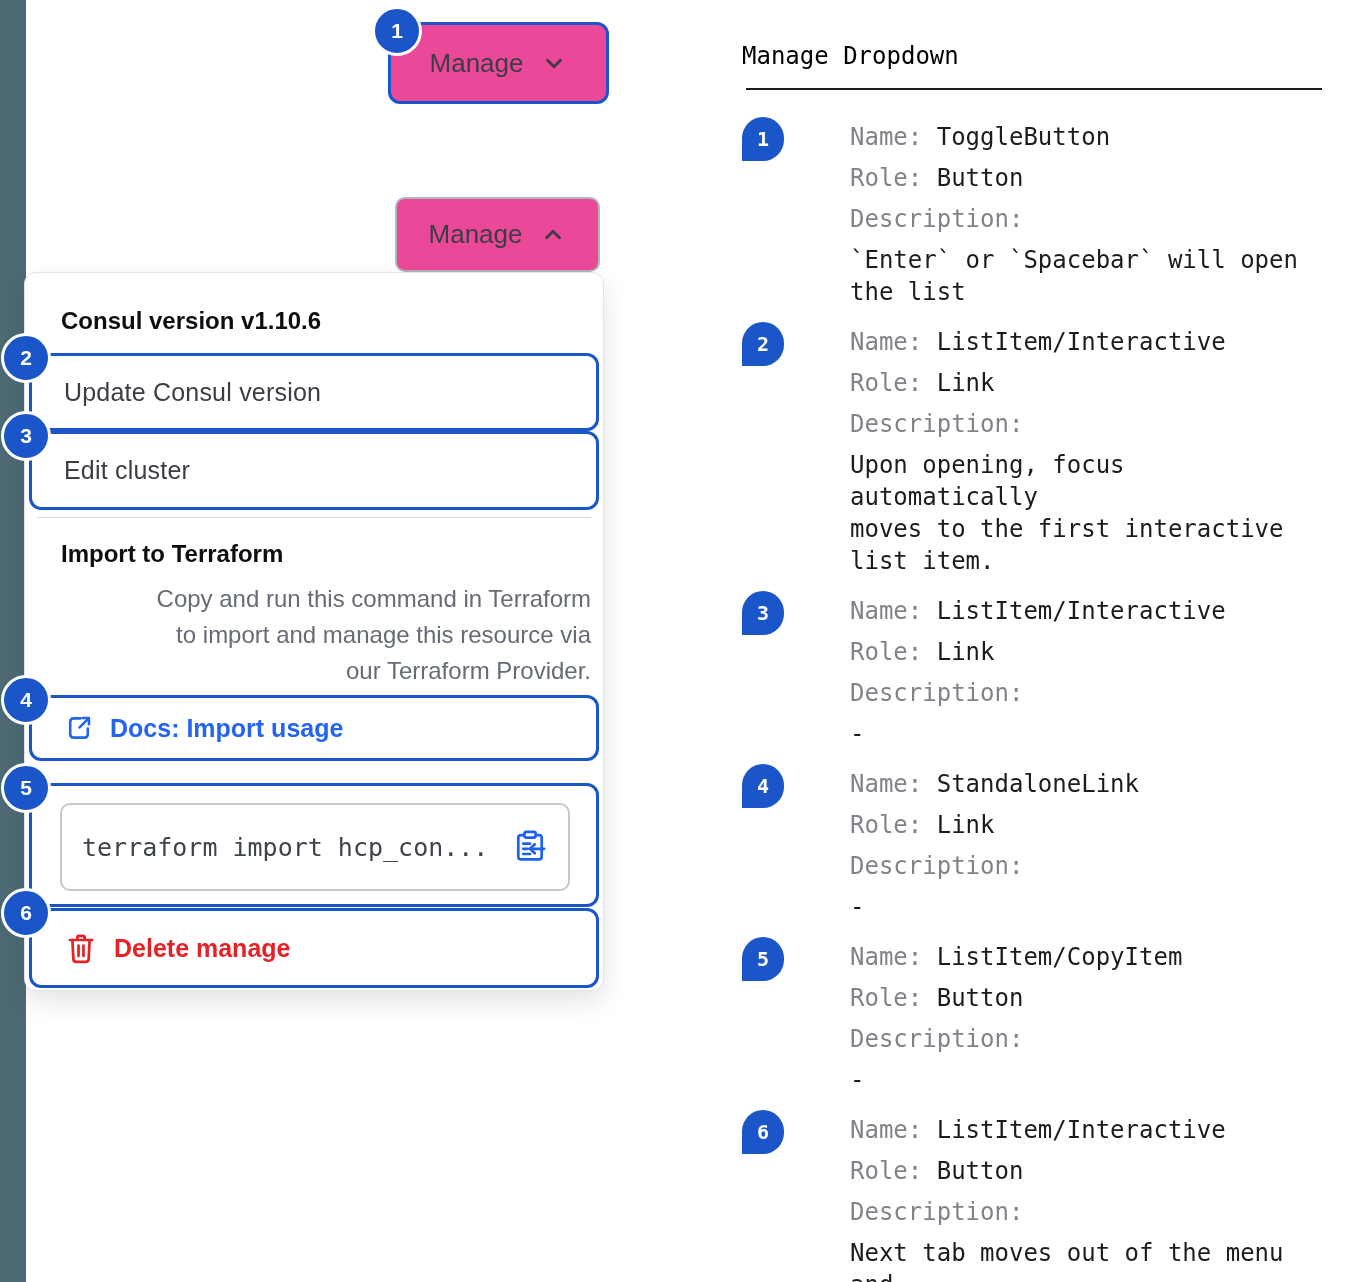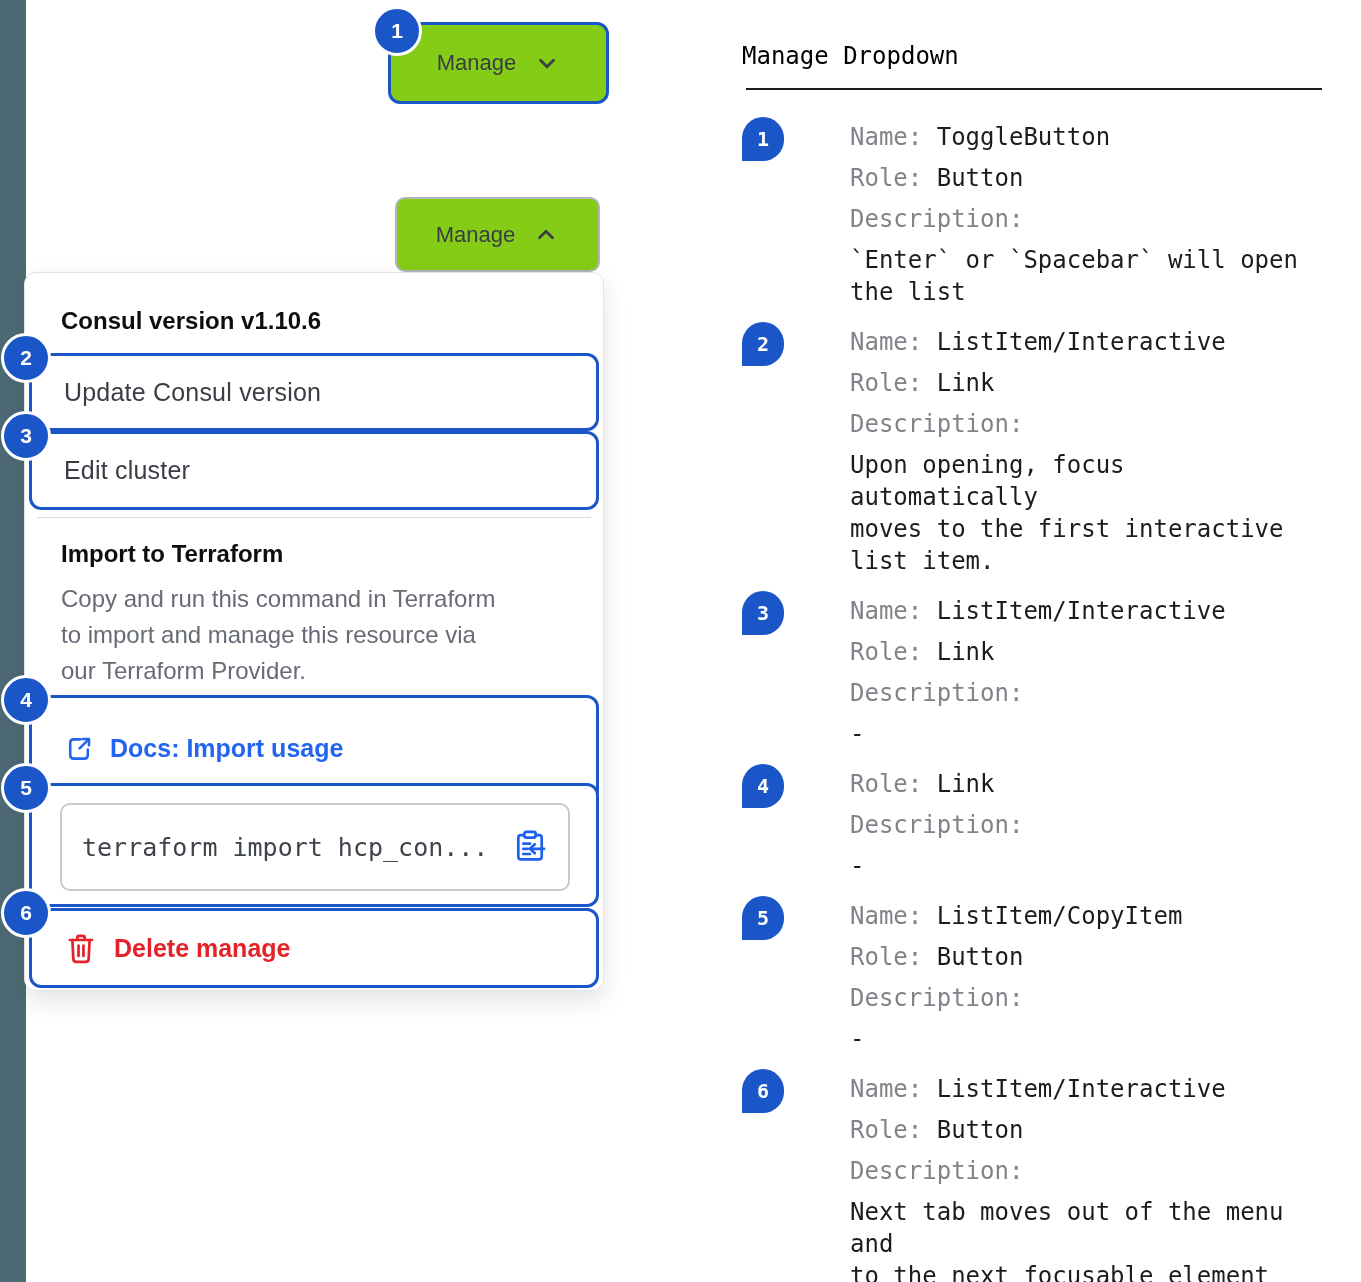--- a/index.html
+++ b/index.html
@@ -10,40 +10,40 @@
 
   
   .cbadge{position:absolute;width:44px;height:44px;border-radius:50%;background:#1b56c9;
           border:3px solid #ffffff;color:#fff;font-weight:700;font-size:21px;
           display:flex;align-items:center;justify-content:center;z-index:9;}
   
   .pbadge{width:42px;height:44px;border-radius:22px 22px 22px 0;background:#1b56c9;color:#fff;
           font-weight:700;font-size:20px;display:flex;align-items:center;justify-content:center;flex:0 0 42px;}
 
   
-  .btn{position:absolute;background:#84cc16;display:flex;align-items:center;justify-content:center;
-       gap:18px;color:#3b3d45;font-size:22px;font-weight:500;cursor:pointer;}
+  .btn{position:absolute;background:#ec4899;display:flex;align-items:center;justify-content:center;
+       gap:18px;color:#3b3d45;font-size:26px;font-weight:500;cursor:pointer;}
   .btn-focus{left:388px;top:22px;width:215px;height:76px;border:3px solid #1b56c9;border-radius:12px;}
   .btn-open{left:395px;top:197px;width:201px;height:71px;border:2px solid #b1b5bb;border-radius:10px;}
   .chev{flex:0 0 auto;display:block;}
 
   
   .panel{position:absolute;left:24px;top:272px;width:578px;height:717px;background:#fff;
-         border:1px solid #e2e3e6;border-radius:12px;box-shadow:0 10px 24px rgba(28,30,35,.12);}
+         border:1px solid #e2e3e6;border-radius:12px;box-shadow:0 10px 24px rgba(28,30,35,.12);text-align:right;}
   .p-header{position:absolute;left:36px;top:34px;font-size:24px;font-weight:700;color:#0c0e12;}
   .focusbox{position:absolute;left:4px;width:570px;border:3px solid #1b56c9;border-radius:12px;
             box-sizing:border-box;display:flex;align-items:center;background:#fff;cursor:pointer;}
   .item-label{font-size:25px;color:#3b3d45;letter-spacing:.2px;}
   .box-upd{top:80px;height:78px;padding-left:32px;}
   .box-edit{top:158px;height:79px;padding-left:32px;}
   .divider{position:absolute;left:12px;top:244px;width:554px;height:1px;background:#d8dade;}
   .p-heading2{position:absolute;left:36px;top:267px;font-size:24px;font-weight:700;color:#0c0e12;}
   .p-para{position:absolute;left:36px;top:308px;width:530px;font-size:24px;line-height:36px;
           color:#666b76;white-space:pre-line;}
-  .box-docs{top:422px;height:107px;padding-left:32px;gap:16px;}
+  .box-docs{top:422px;height:66px;padding-left:32px;gap:16px;}
   .docs-label{font-size:25px;font-weight:600;color:#2364f0;}
   .box-copy{top:510px;height:124px;}
   .codefield{position:absolute;left:28px;top:17px;width:510px;height:88px;border:2px solid #c6c9ce;
              border-radius:10px;box-sizing:border-box;display:flex;align-items:center;
              justify-content:space-between;padding:0 20px;background:#fff;cursor:pointer;}
   .codetext{font-family:"DejaVu Sans Mono",monospace;font-size:25px;color:#3f434b;}
   .box-del{top:635px;height:80px;padding-left:34px;gap:18px;}
   .del-label{font-size:25px;font-weight:600;color:#e52228;}
 
   
@@ -192,20 +192,21 @@
           <div class="erow"><span class="elabel">Description:</span></div>
           <div class="edesc">-</div>
         </div>
       </div>
 
       <div class="entry">
         <div class="pbadge">
             <span>4</span>
           </div>
         <div class="entry-text">
+          <div class="erow"><span class="elabel">Name: </span><span class="evalue">StandaloneLink</span></div>
           <div class="erow"><span class="elabel">Role: </span><span class="evalue">Link</span></div>
           <div class="erow"><span class="elabel">Description:</span></div>
           <div class="edesc">-</div>
         </div>
       </div>
 
       <div class="entry">
         <div class="pbadge">
             <span>5</span>
           </div>

